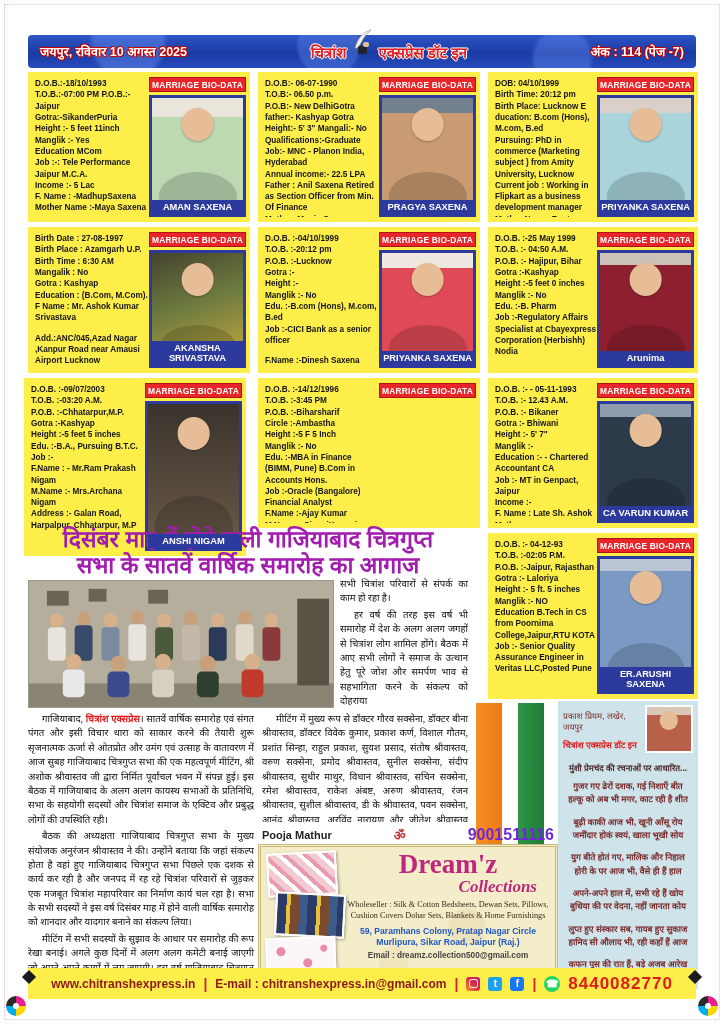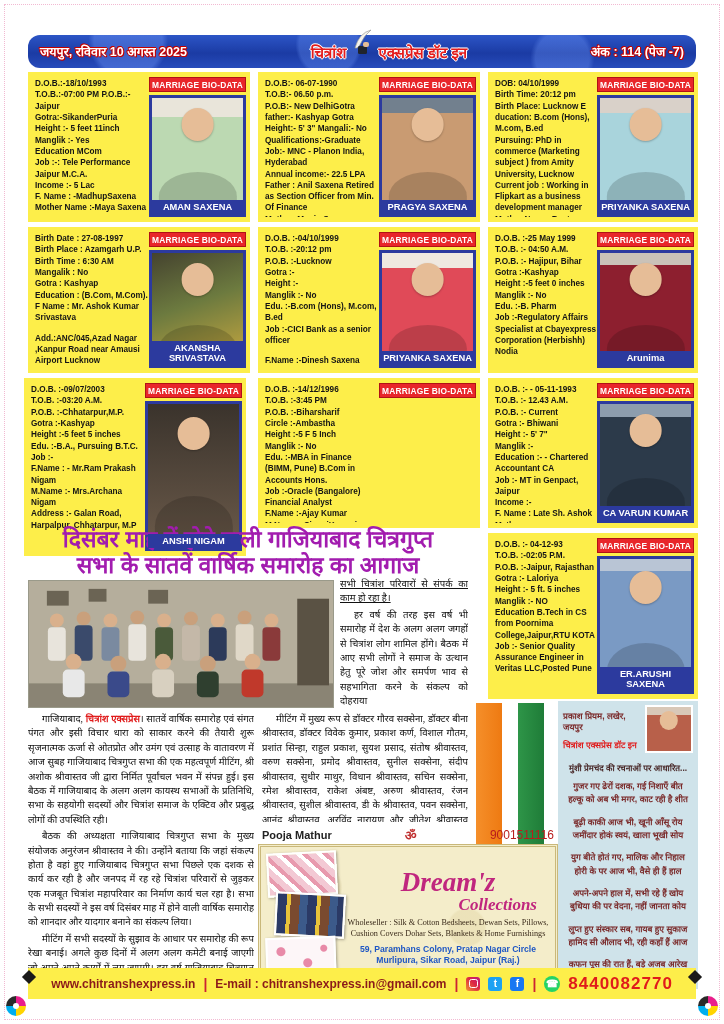--- a/index.html
+++ b/index.html
@@ -1,21 +1,21 @@
 <!DOCTYPE html>
 <html><head>
 <meta charset="utf-8">
 <style>
   * { margin:0; padding:0; box-sizing:border-box; }
   body { background:#e9e9e9; font-family:"Liberation Sans", sans-serif; }
   .page { position:relative; width:724px; height:1024px; margin:0 auto; background:#fff; overflow:hidden; }
   .page-frame { position:absolute; inset:4px; border:1px dotted #f2b9d2; pointer-events:none; z-index:9; }
 
   
-  .masthead { position:absolute; left:28px; top:35px; width:668px; height:33px; border-radius:12px;
+  .masthead { position:absolute; left:28px; top:35px; width:668px; height:33px; border-radius:4px;
     background: radial-gradient(circle at 15% 20%, rgba(120,160,255,.35) 0 6%, transparent 7%),
                 radial-gradient(circle at 80% 70%, rgba(120,160,255,.3) 0 5%, transparent 6%),
                 radial-gradient(circle at 45% 30%, rgba(90,130,230,.4) 0 8%, transparent 9%),
                 linear-gradient(180deg,#2c55c6 0%,#1b3ba4 55%,#274bbb 100%);
     display:flex; align-items:center; justify-content:space-between; padding:0 12px; }
   .mh-side { font-size:12.5px; font-weight:bold; color:#fff;
     text-shadow:1px 0 #c40000,-1px 0 #c40000,0 1px #c40000,0 -1px #c40000,1px 1px #c40000,-1px -1px #c40000; }
   .mh-center { display:flex; align-items:center; gap:5px; position:relative; }
   .mh-title { font-size:15px; font-weight:bold; color:#e31c1c;
     text-shadow:1px 0 #fff,-1px 0 #fff,0 1px #fff,0 -1px #fff; }
@@ -50,66 +50,66 @@
   
   .headline { position:absolute; left:28px; top:526px; width:440px; text-align:center; }
   .headline div { font-size:23px; line-height:1.15; font-weight:bold; color:#a21caf; }
   .group-photo { position:absolute; left:28px; top:580px; width:306px; height:128px; border:1px solid #9a9a8a; }
   .art { font-family:"Liberation Serif", serif; font-size:9.6px; line-height:1.5; color:#111;
     text-align:justify; overflow:hidden; }
   .col-narrow { position:absolute; left:340px; top:577px; width:128px; height:131px; }
   .col-left  { position:absolute; left:28px;  top:712px; width:226px; height:276px; }
   .col-mid   { position:absolute; left:262px; top:712px; width:206px; height:110px; }
   .art p { margin-bottom:2px; text-indent:14px; }
-  .art p.noind { text-indent:0;text-decoration:underline; }
+  .art p.noind { text-indent:0; }
   .red-inline { color:#e01b1b; font-weight:bold; }
 
   
   .flag-bar { position:absolute; top:703px; width:26px; height:152px; }
   .flag-orange { left:476px; background:linear-gradient(90deg,#f58f2a,#ee7a12); }
   .flag-green  { left:518px; background:linear-gradient(90deg,#2e9548,#1f7c38); }
 
   .poem-panel { position:absolute; left:558px; top:701px; width:140px; height:288px;
     background:#cfe3ea; padding:4px 5px; }
   .poem-head { display:flex; gap:4px; }
   .poem-head-text { flex:1; padding-top:6px; }
-  .poem-author { font-size:8.6px; font-weight:bold; color:#7a2a2a; line-height:1.3; }
+  .poem-author { font-size:8.6px; font-weight:normal; color:#7a2a2a; line-height:1.3; }
   .poem-brand { font-size:8.6px; font-weight:bold; color:#e01b1b; margin-top:6px; }
   .author-photo { width:48px; height:48px; border:2px solid #fff; position:relative; flex-shrink:0;
     background:linear-gradient(180deg,#d8c8b8 0 18%,#b8604a 18%); overflow:hidden; }
   .author-photo::before { content:""; position:absolute; left:50%; top:10%; width:42%; padding-top:42%;
     transform:translateX(-50%); border-radius:50%; background:#e6bd97; }
   .poem-intro { font-size:8.4px; font-weight:bold; color:#4a2a2a; margin:9px 0 7px; text-align:center; }
   .couplet { font-size:8.6px; font-weight:bold; color:#7a2a2a; text-align:center;
     white-space:pre-line; line-height:1.55; margin-bottom:9px; }
 
   
   .ad-wrap { position:absolute; left:258px; top:826px; width:300px; height:160px; }
   .ad-head { display:flex; align-items:center; justify-content:space-between; height:18px; padding:0 4px;gap:36px; }
   .ad-contact { font-size:11px; font-weight:bold; color:#222; }
-  .ad-phone { font-size:12px; font-weight:normal; color:#b91c1c; }
+  .ad-phone { font-size:16px; font-weight:bold; color:#6d28d9; }
   .ganesh { color:#c03030; font-size:13px; font-weight:bold; }
   .ganesh::before { content:"ॐ"; }
   .ad-box { height:140px; background:
       radial-gradient(circle at 20% 30%, rgba(200,180,110,.18) 0 8%, transparent 9%),
       radial-gradient(circle at 70% 60%, rgba(200,180,110,.18) 0 8%, transparent 9%),
       radial-gradient(circle at 45% 85%, rgba(200,180,110,.15) 0 7%, transparent 8%),
       #f4edca;
     border:3px double #c9b87a; position:relative; padding:4px 6px 4px 86px; text-align:center; }
   .thumb { position:absolute; width:70px; height:44px; border:2px solid #fff; box-shadow:1px 1px 3px rgba(0,0,0,.35); }
   .thumb1 { left:6px; top:5px; transform:rotate(-3deg);
     background:repeating-linear-gradient(45deg,#f3c9d4 0 6px,#fff 6px 10px,#e89aae 10px 14px); }
   .thumb2 { left:14px; top:46px; transform:rotate(3deg);
     background:repeating-linear-gradient(90deg,#2b3a66 0 9px,#e8c33a 9px 13px,#7a4a2f 13px 22px,#3c5a8a 22px 30px); }
   .thumb3 { left:5px; top:90px; transform:rotate(-2deg);
     background:radial-gradient(circle at 20% 30%,#e88aa8 0 4px,transparent 5px),
                radial-gradient(circle at 60% 60%,#e88aa8 0 4px,transparent 5px),
                radial-gradient(circle at 85% 25%,#e88aa8 0 3px,transparent 4px),#fdf6f8; }
-  .ad-brand1 { font-family:"Liberation Serif", serif; font-style:italic; font-weight:bold;
-    color:#c0267e; font-size:27px; line-height:1; margin-top:18px; }
+  .ad-brand1 { font-family:"Liberation Serif", serif; font-weight:bold;
+    color:#c0267e; font-size:27px; line-height:1; margin-top:0; }
   .ad-brand2 { font-family:"Liberation Serif", serif; font-style:italic; font-weight:bold;
     color:#c0267e; font-size:17px; line-height:1; text-align:right; padding-right:12px; }
   .ad-whole { font-family:"Liberation Serif", serif; font-size:8.2px; color:#3a2a1a; line-height:1.3; margin-top:5px; }
   .ad-addr { font-size:8.6px; font-weight:bold; color:#1f57c4; line-height:1.3; margin-top:5px; }
   .ad-email { font-size:8.2px; font-weight:bold; color:#444; margin-top:2px; }
 
   
   .footer { position:absolute; left:28px; top:968px; width:668px; height:31px; background:#fdee4a;
     display:flex; align-items:center; justify-content:center; gap:8px; }
   .footer::before, .footer::after { content:""; position:absolute; top:4px; width:10px; height:10px;
@@ -302,21 +302,21 @@
         <div class="bd-line">M.Name   :-SimmiKumari</div>
       </div>
     <div class="bd-right">
       <div class="bd-tag">MARRIAGE BIO-DATA</div>
     </div>
   </div>
   <div class="bio-card" style="left:488px;top:378px;width:210px;height:150px">
     <div class="bd-text">
         <div class="bd-line">D.O.B.      :- - 05-11-1993</div>
         <div class="bd-line">T.O.B.      :- 12.43 A.M.</div>
-        <div class="bd-line">P.O.B.      :- Current</div>
+        <div class="bd-line">P.O.B.      :- Bikaner</div>
         <div class="bd-line">Gotra       :- Bhiwani</div>
         <div class="bd-line">Height      :- 5' 7"</div>
         <div class="bd-line">Manglik :-</div>
         <div class="bd-line">Education :- - Chartered Accountant CA</div>
         <div class="bd-line">Job         :-  MT in Genpact, Jaipur</div>
         <div class="bd-line">Income    :-</div>
         <div class="bd-line">F. Name   : Late Sh. Ashok Mathur</div>
       </div>
     <div class="bd-right">
       <div class="bd-tag">MARRIAGE BIO-DATA</div>

